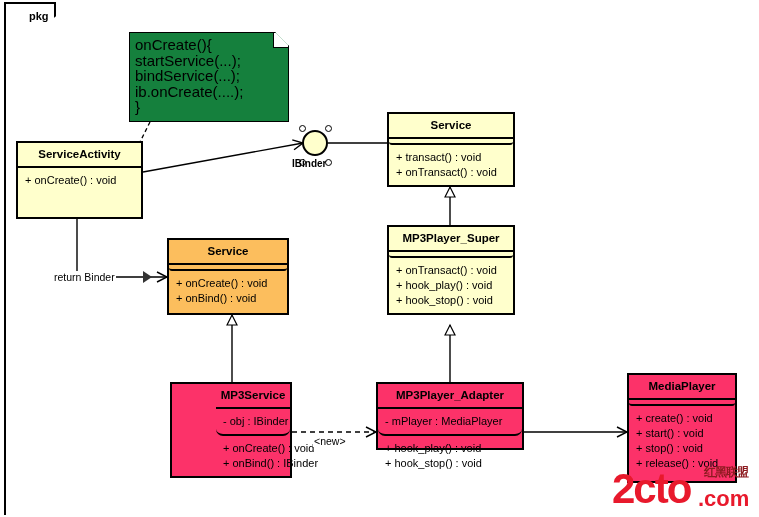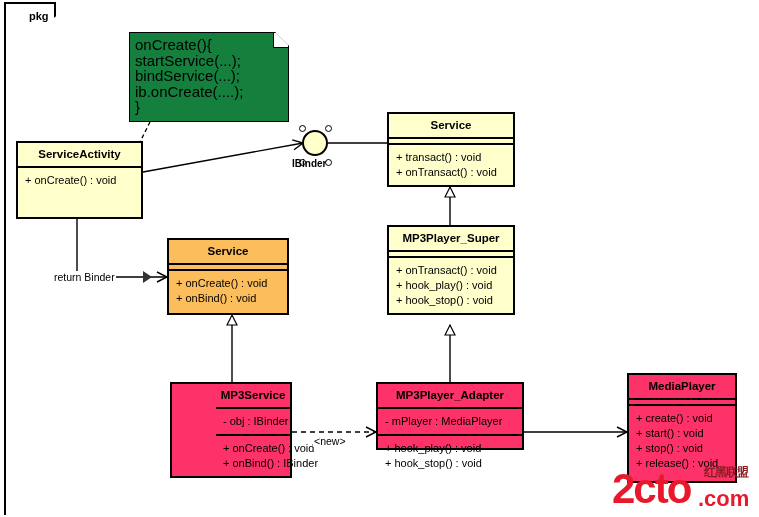--- a/index.html
+++ b/index.html
@@ -67,20 +67,21 @@
     text-align: center;
     font-weight: bold;
     font-size: 11.5px;
     padding: 5px 4px 5px 4px;
     border-bottom: 2px solid #000000;
     line-height: 13px;
   }
   .cls .cls-sec {
     padding: 5px 7px 5px 7px;
     border-bottom: 2px solid #000000;
+    border-radius: 7px;
   }
   .cls .cls-sec:last-child {
     border-bottom: none;
   }
   .cls .cls-sec.empty {
     padding: 0;
     height: 4px;
   }
   .cls .row {
     line-height: 15px;

